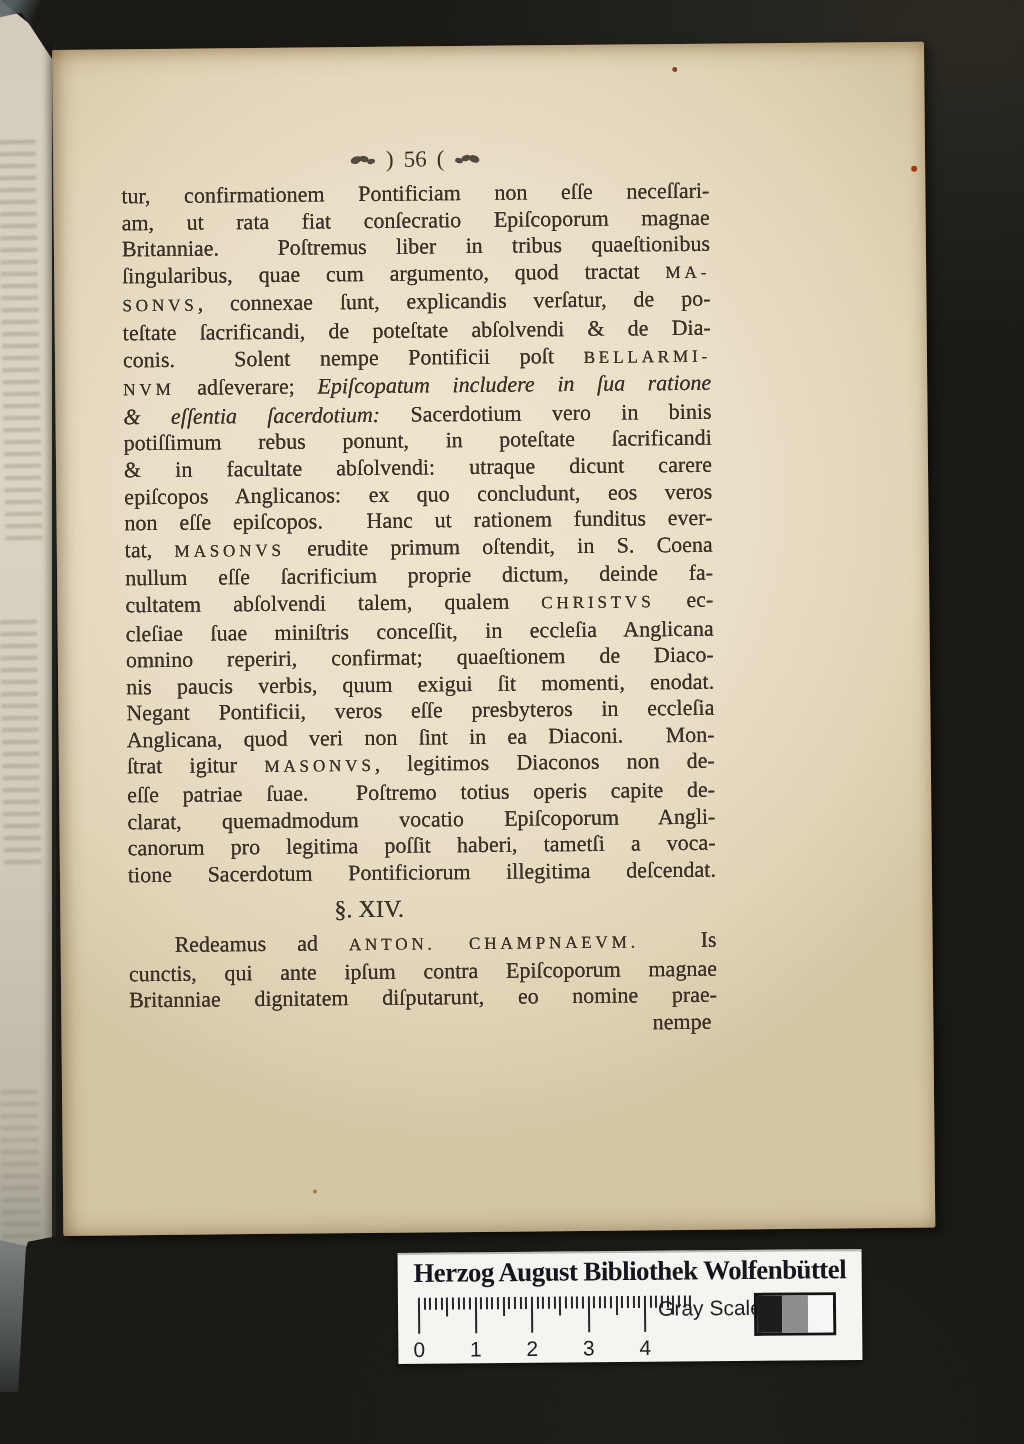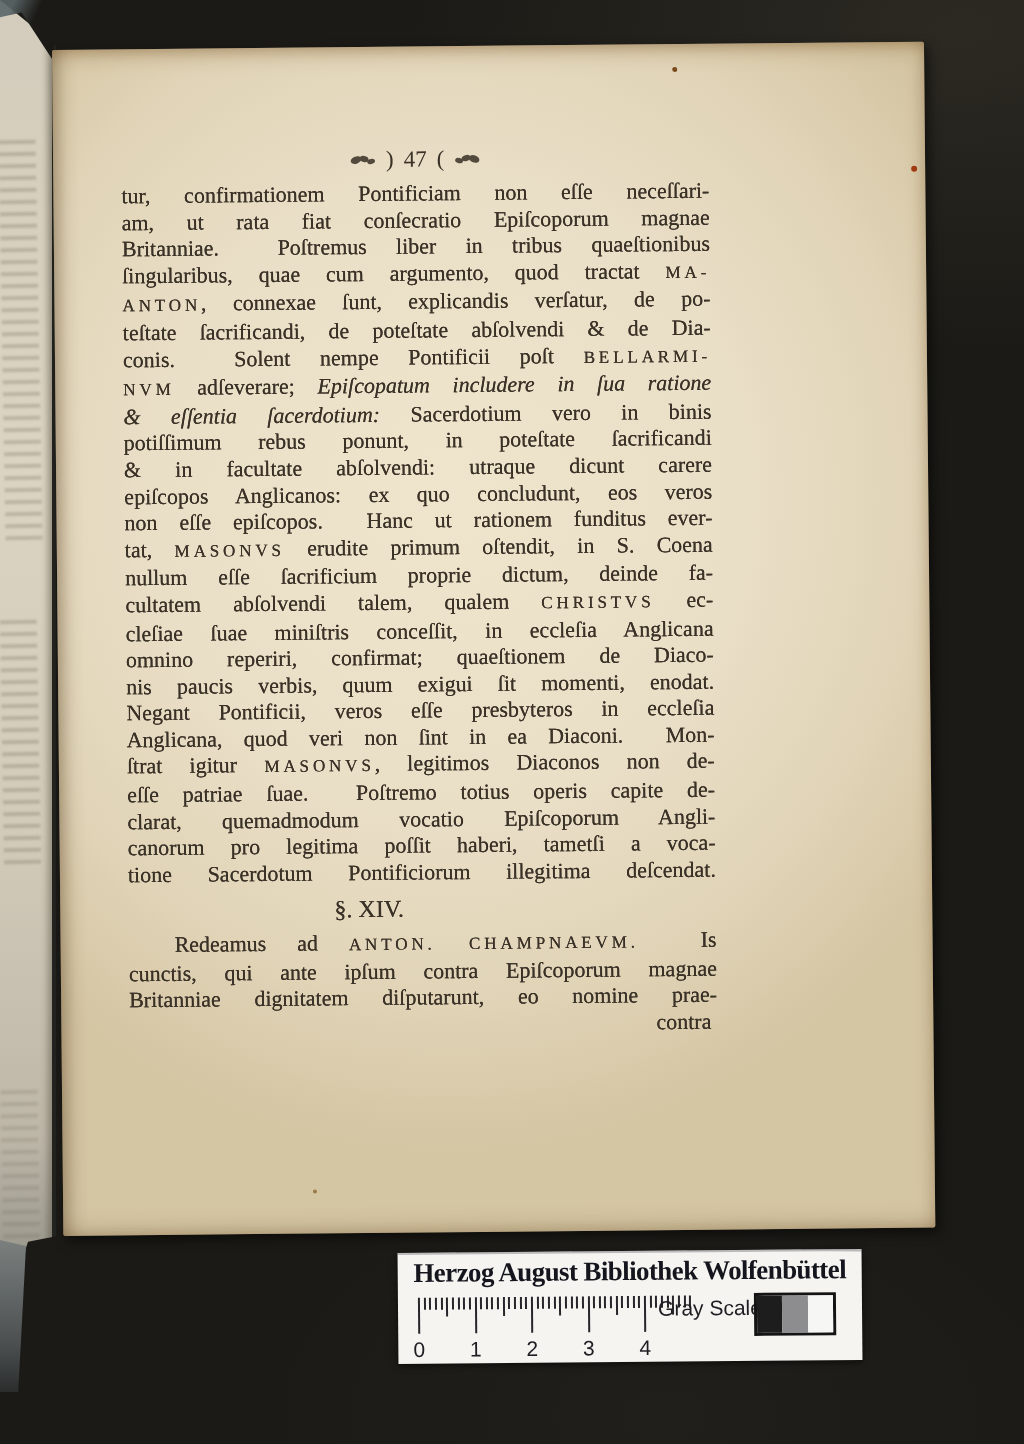--- a/index.html
+++ b/index.html
@@ -114,37 +114,37 @@
 
     <div class="running-head">
       <svg class="fleuron" width="26" height="16" viewBox="0 0 26 16" style="color:#3a3127;">
         <g fill="currentColor">
             <ellipse cx="6" cy="8" rx="5.5" ry="3.6" transform="rotate(-20 6 8)"></ellipse>
             <ellipse cx="14" cy="7" rx="4.5" ry="3" transform="rotate(15 14 7)"></ellipse>
             <ellipse cx="21" cy="9.5" rx="4" ry="2.6" transform="rotate(-12 21 9.5)"></ellipse>
           </g>
       </svg>
       <span>)</span>
-      <span>47</span>
+      <span>56</span>
       <span>(</span>
       <svg class="fleuron flip" width="26" height="16" viewBox="0 0 26 16" style="color:#3a3127;">
         <g fill="currentColor">
             <ellipse cx="6" cy="8" rx="5.5" ry="3.6" transform="rotate(-20 6 8)"></ellipse>
             <ellipse cx="14" cy="7" rx="4.5" ry="3" transform="rotate(15 14 7)"></ellipse>
             <ellipse cx="21" cy="9.5" rx="4" ry="2.6" transform="rotate(-12 21 9.5)"></ellipse>
           </g>
       </svg>
     </div>
 
     <div class="text-block">
         <div class="line"><span>tur, confirmationem Pontificiam non eſſe neceſſari-</span></div>
         <div class="line"><span>am, ut rata fiat conſecratio Epiſcoporum magnae</span></div>
         <div class="line"><span>Britanniae.&nbsp; Poſtremus liber in tribus quaeſtionibus</span></div>
         <div class="line"><span>ſingularibus, quae cum argumento, quod tractat </span><span class="sc">MA-</span></div>
-        <div class="line"><span class="sc">ANTON</span><span>, connexae ſunt, explicandis verſatur, de po-</span></div>
+        <div class="line"><span class="sc">SONVS</span><span>, connexae ſunt, explicandis verſatur, de po-</span></div>
         <div class="line"><span>teſtate ſacrificandi, de poteſtate abſolvendi &amp; de Dia-</span></div>
         <div class="line"><span>conis.&nbsp; Solent nempe Pontificii poſt </span><span class="sc">BELLARMI-</span></div>
         <div class="line"><span class="sc">NVM</span><span> adſeverare; </span><span class="it">Epiſcopatum includere in ſua ratione</span></div>
         <div class="line"><span class="it">&amp; eſſentia ſacerdotium: </span><span>Sacerdotium vero in binis</span></div>
         <div class="line"><span>potiſſimum rebus ponunt, in poteſtate ſacrificandi</span></div>
         <div class="line"><span>&amp; in facultate abſolvendi: utraque dicunt carere</span></div>
         <div class="line"><span>epiſcopos Anglicanos: ex quo concludunt, eos veros</span></div>
         <div class="line"><span>non eſſe epiſcopos.&nbsp; Hanc ut rationem funditus ever-</span></div>
         <div class="line"><span>tat, </span><span class="sc">MASONVS</span><span> erudite primum oſtendit, in S. Coena</span></div>
         <div class="line"><span>nullum eſſe ſacrificium proprie dictum, deinde fa-</span></div>
@@ -156,21 +156,21 @@
         <div class="line"><span>Anglicana, quod veri non ſint in ea Diaconi.&nbsp; Mon-</span></div>
         <div class="line"><span>ſtrat igitur </span><span class="sc">MASONVS</span><span>, legitimos Diaconos non de-</span></div>
         <div class="line"><span>eſſe patriae ſuae.&nbsp; Poſtremo totius operis capite de-</span></div>
         <div class="line"><span>clarat, quemadmodum vocatio Epiſcoporum Angli-</span></div>
         <div class="line"><span>canorum pro legitima poſſit haberi, tametſi a voca-</span></div>
         <div class="line"><span>tione Sacerdotum Pontificiorum illegitima deſcendat.</span></div>
         <div class="line heading"><span>§. XIV.</span></div>
         <div class="line indent"><span>Redeamus ad </span><span class="sc">ANTON. CHAMPNAEVM.</span><span>&nbsp; Is</span></div>
         <div class="line"><span>cunctis, qui ante ipſum contra Epiſcoporum magnae</span></div>
         <div class="line"><span>Britanniae dignitatem diſputarunt, eo nomine prae-</span></div>
-        <div class="line catchword"><span>contra</span></div>
+        <div class="line catchword"><span>nempe</span></div>
       </div>
   </div>
 
   <div class="label-card">
     <div class="card-title">Herzog August Bibliothek Wolfenbüttel</div>
     <div class="ruler">
         <div class="tick cm" style="left: 0px;"></div>
         <div class="tick mm" style="left: 5.65px;"></div>
         <div class="tick mm" style="left: 11.3px;"></div>
         <div class="tick mm" style="left: 16.95px;"></div>

